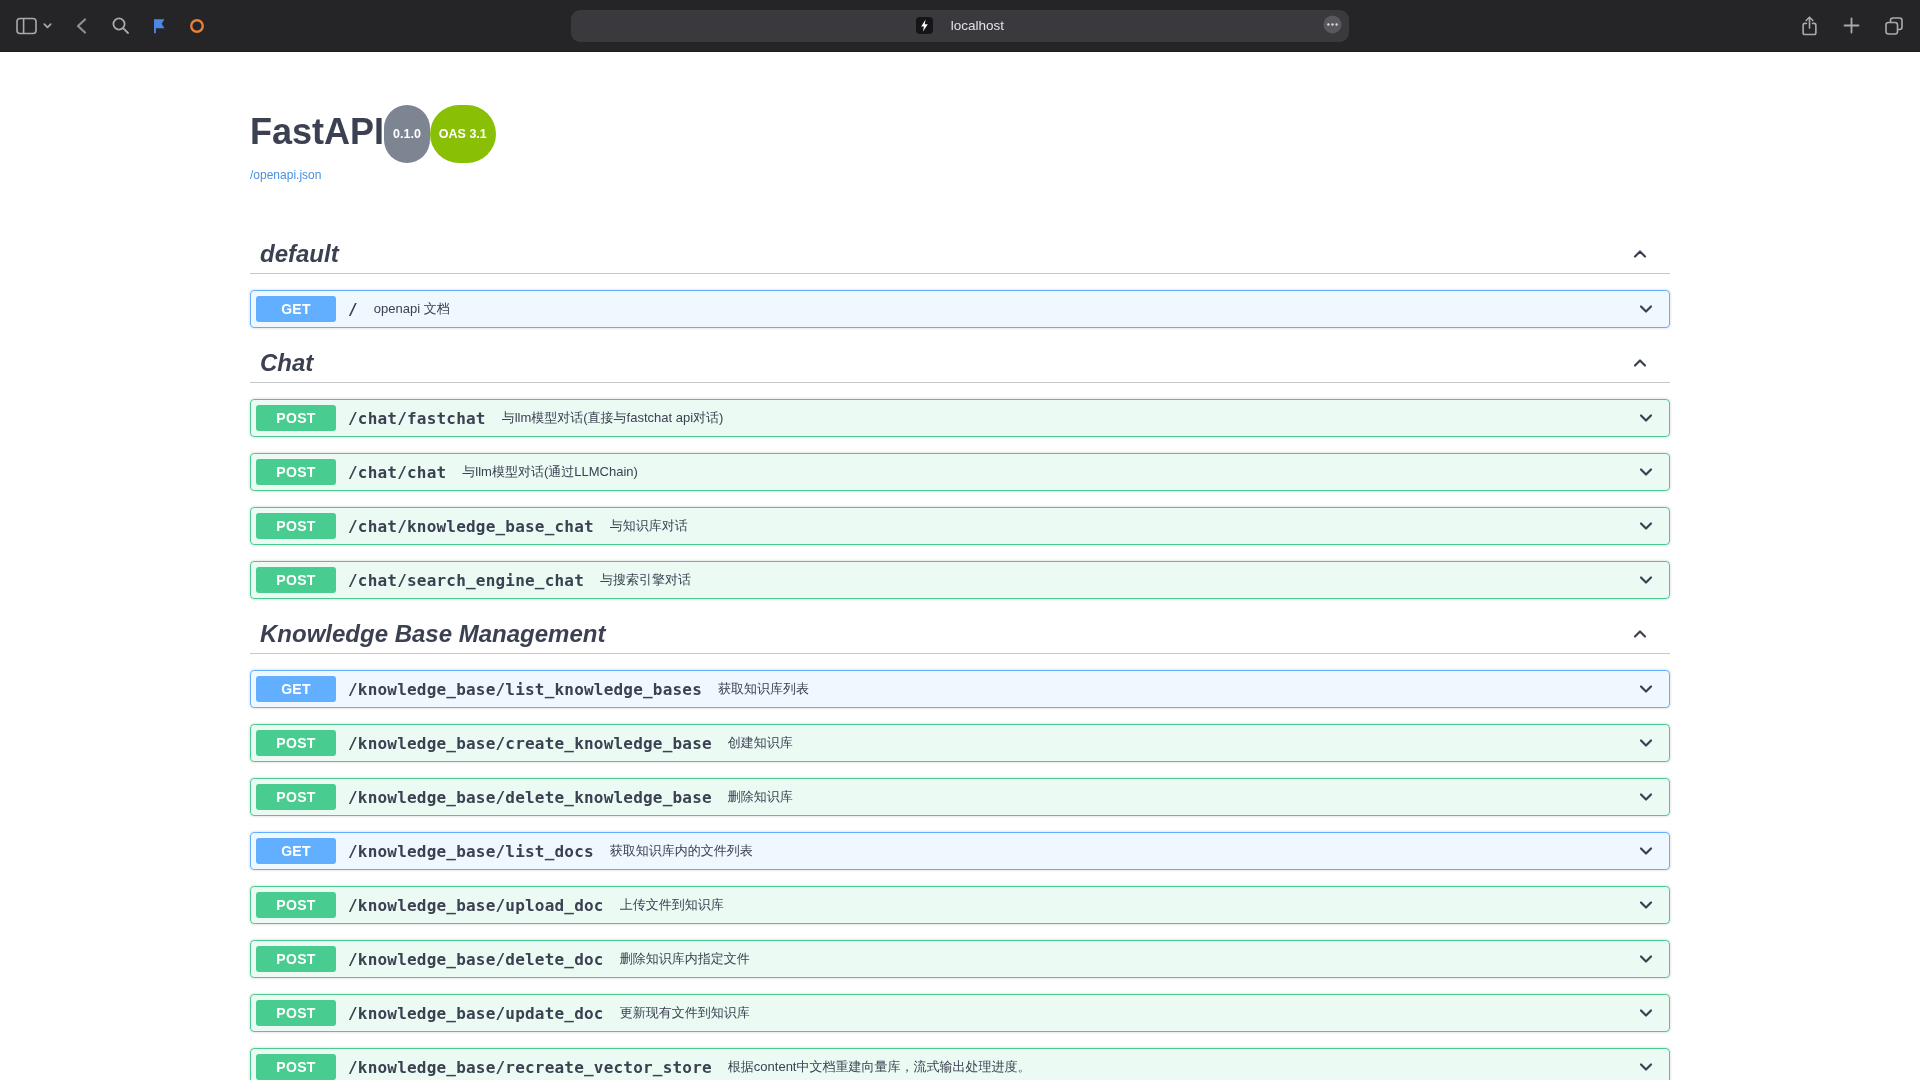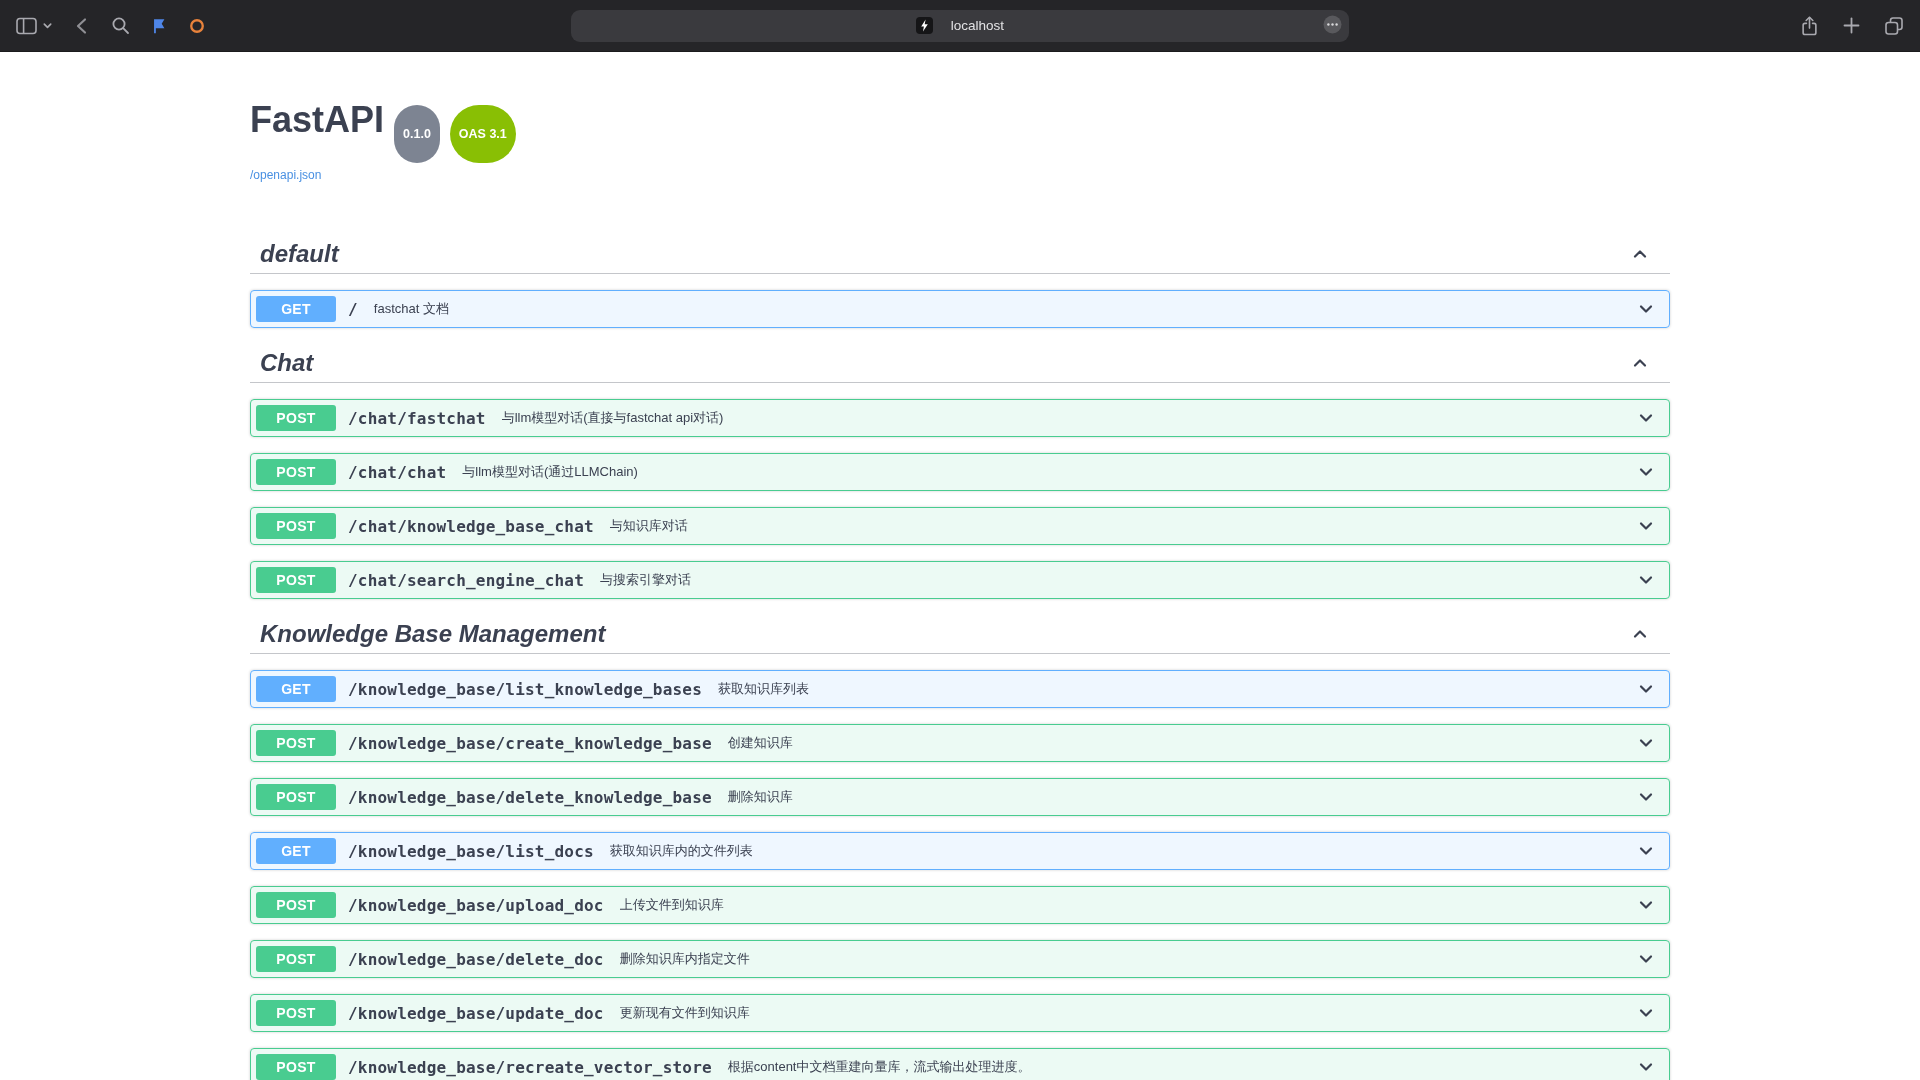--- a/index.html
+++ b/index.html
@@ -22,21 +22,21 @@
     width:778px; height:32px; background:var(--urlbar-bg,#3a3a3e); border-radius:9px;
     display:flex; align-items:center; justify-content:center; gap:18px;
     color:#e3e3e5; font-size:13.5px;
   }
   .url-extension { position:absolute; right:7px; top:50%; transform:translateY(-50%); }
 
   
   .page { height:1028px; overflow:hidden; background:#fff; }
   .swagger { max-width:1460px; margin:0 auto; padding:0 20px; color:var(--text,#3b4151); }
   .info { margin:48px 0 52px; }
-  .title-row { display:flex; align-items:flex-start; gap:10px; }
+  .title-row { display:flex; align-items:center; }
   .api-title { font-size:36px; font-weight:bold; color:var(--text,#3b4151); line-height:1.1; }
   .badge {
     border-radius:57px; color:#fff; font-size:12.5px; font-weight:bold;
     padding:21px 9px; margin-top:5px; display:inline-block; line-height:1.3;
   }
   .badge.version { background:var(--version-badge,#7d8492); }
   .badge.oas { background:var(--oas-badge,#89bf04); }
   .spec-link { color:var(--link,#4990e2); font-size:12px; margin-top:5px; display:inline-block; text-decoration:none; }
 
   .tag-section { margin-bottom:10px; }
@@ -167,21 +167,21 @@
         <span class="tag-title">default</span>
         <span class="tag-arrow">
           <svg width="20" height="20" viewBox="0 0 20 20" fill="none" stroke="#3b4151" stroke-width="2.2" stroke-linecap="round" stroke-linejoin="round">
               <polyline points="5,12.5 10,7.5 15,12.5"></polyline>
             </svg>
         </span>
       </div>
       <div class="opblock get">
         <span class="method">GET</span>
         <span class="path">/</span>
-        <span class="desc">fastchat 文档</span>
+        <span class="desc">openapi 文档</span>
         <span class="op-arrow">
             <svg width="20" height="20" viewBox="0 0 20 20" fill="none" stroke="#3b4151" stroke-width="2.2" stroke-linecap="round" stroke-linejoin="round">
               <polyline points="5,7.5 10,12.5 15,7.5"></polyline>
             </svg>
           </span>
       </div>
     </div>
 
     <div class="tag-section">
       <div class="opblock-tag">

